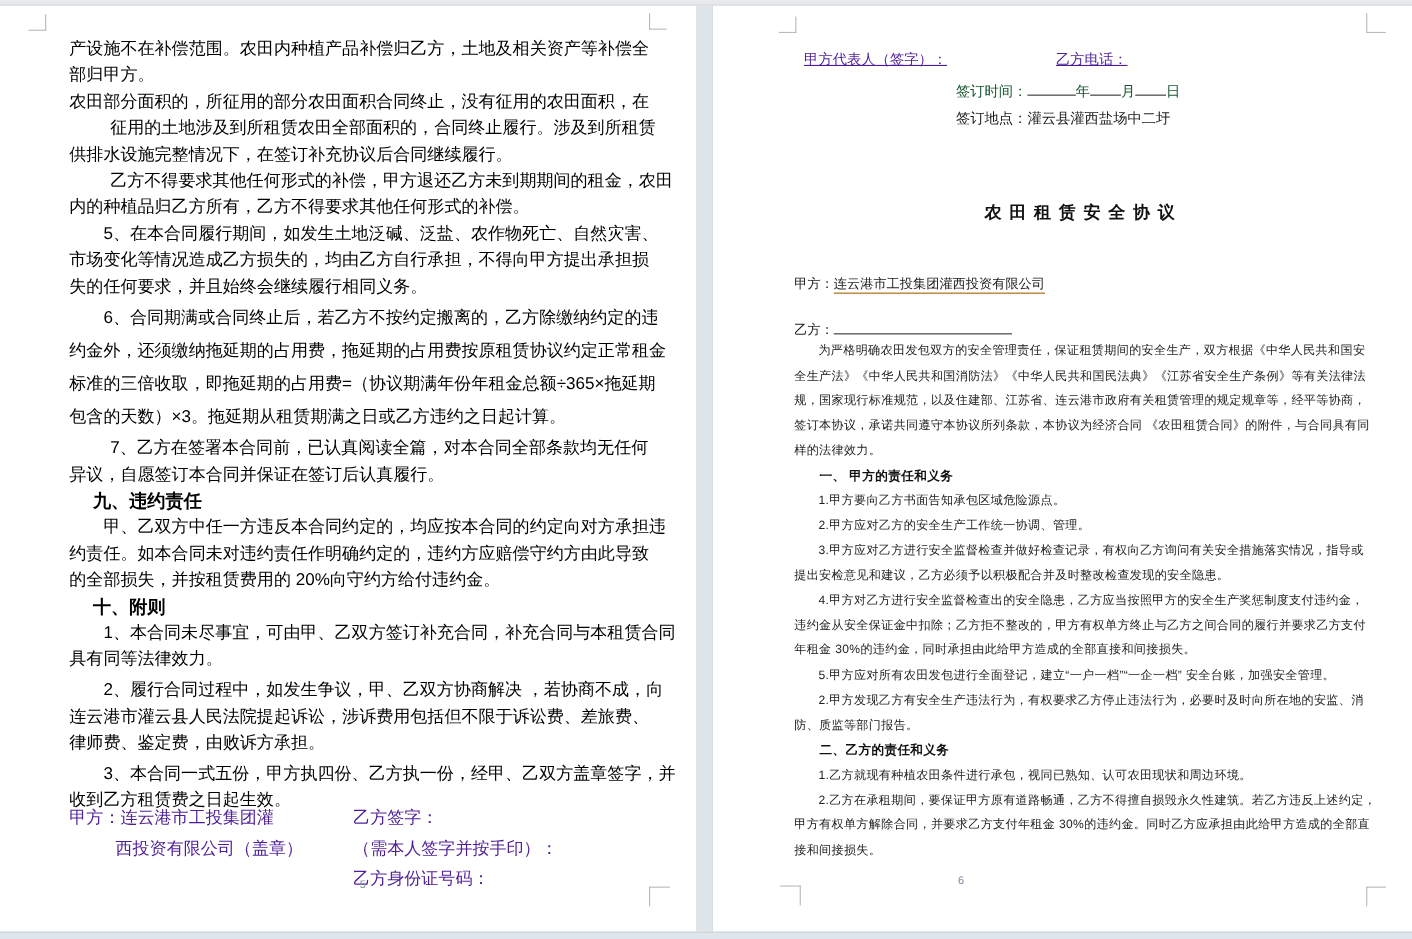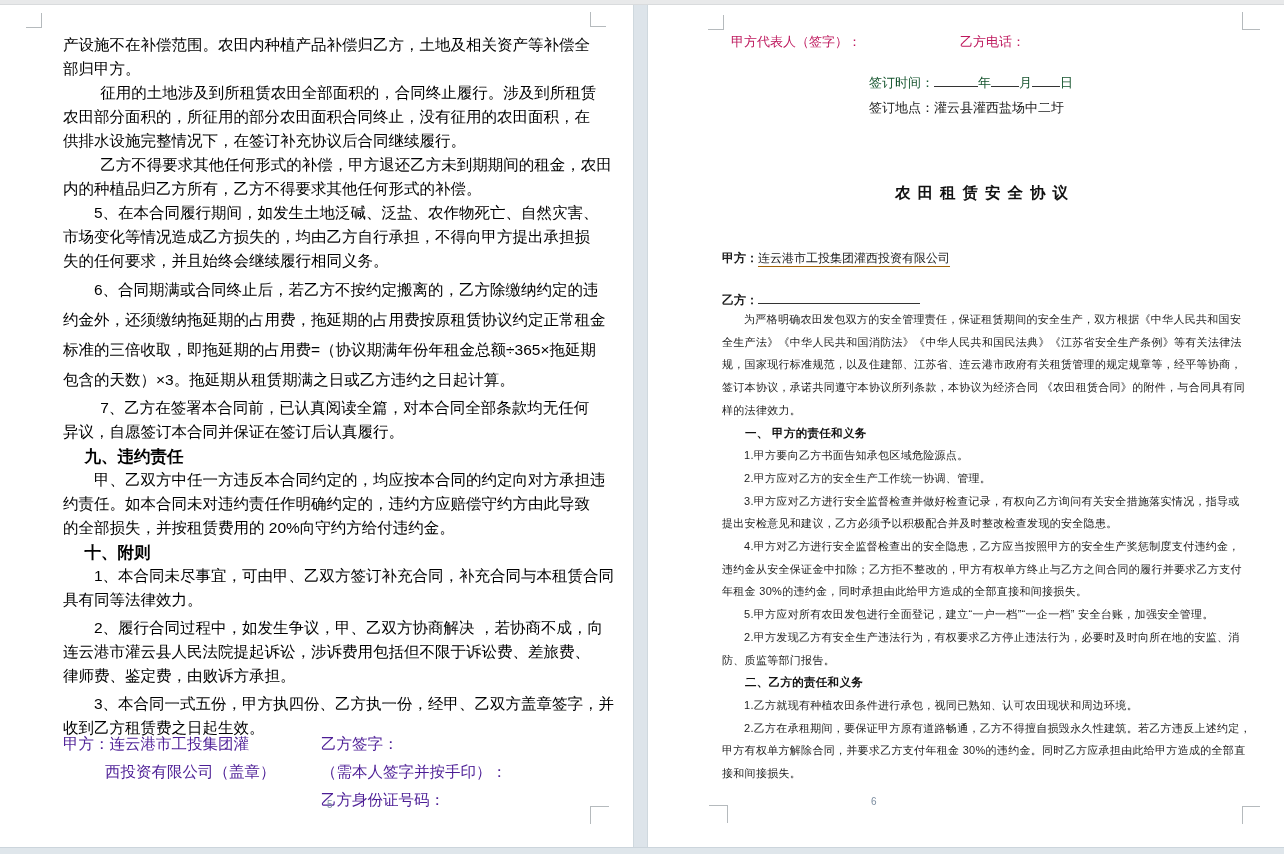--- a/index.html
+++ b/index.html
@@ -22,51 +22,51 @@
   .content-left .tline.b{font-weight:bold;font-size:16.5px;}
   .sig{position:absolute;left:63px;top:725px;font-size:15.5px;line-height:28px;color:#4c1d95;}
   .sig-row{display:flex;}
   .sig-left{width:258px;flex:none;}
   .sig-left.ind{padding-left:42px;box-sizing:border-box;}
   
   .pagenum{position:absolute;font-size:10px;color:#7c8da0;}
   .pagenum-left{left:327px;top:794px;}
   .pagenum-right{left:223px;top:791px;}
   
-  .rp-header{position:absolute;left:83px;top:28px;font-size:13px;color:#be185d;white-space:nowrap;}
+  .rp-header{position:absolute;left:83px;top:40px;font-size:13px;color:#4c1d95;white-space:nowrap;text-decoration:underline;}
   .rp-phone{margin-left:99px;}
   .rp-time{position:absolute;left:221px;top:68px;font-size:13px;color:#14532d;white-space:nowrap;}
   .blank{display:inline-block;height:13px;border-bottom:1px solid #333;vertical-align:baseline;}
   .w44{width:44px;} .w28{width:28px;}
   .rp-place{position:absolute;left:221px;top:94px;font-size:13px;color:#1a1a1a;white-space:nowrap;}
   .rp-title{position:absolute;left:74px;top:178px;width:526px;text-align:center;font-weight:bold;font-size:15.5px;letter-spacing:7px;color:#111;}
   .rp-party{position:absolute;left:74px;font-size:12px;color:#1a1a1a;white-space:nowrap;}
-  .rp-party .b{font-weight:bold;}
+  .rp-party .b{font-weight:normal;}
   .rp-party .ul{border-bottom:1px solid #a16207;padding-bottom:1px;}
   .rp-party-a{top:245px;}
   .rp-party-b{top:286px;}
   .blankline{display:inline-block;width:162px;height:12px;border-bottom:1.5px solid #333;vertical-align:baseline;}
   .content-right{position:absolute;left:74px;top:303px;width:540px;font-size:11px;line-height:22.7px;letter-spacing:0.3px;color:#222;}
   .content-right .tline.b{font-weight:bold;font-size:11.5px;color:#111;}
 </style>
 </head>
 <body>
 
 <div class="screen">
   <div class="top-strip"></div>
 
   <div class="page page-left">
     <i class="mark rb" style="left:26px;top:8px;"></i>
     <i class="mark lb" style="left:590px;top:7px;"></i>
     <i class="mark lt" style="left:590px;top:801px;width:18px;height:17px;"></i>
     <div class="content-left">
         <div class="tline">产设施不在补偿范围。农田内种植产品补偿归乙方，土地及相关资产等补偿全</div>
         <div class="tline">部归甲方。</div>
+        <div class="tline">农田部分面积的，所征用的部分农田面积合同终止，没有征用的农田面积，在</div>
         <div class="tline" style="text-indent: 2.4em;">征用的土地涉及到所租赁农田全部面积的，合同终止履行。涉及到所租赁</div>
-        <div class="tline">农田部分面积的，所征用的部分农田面积合同终止，没有征用的农田面积，在</div>
         <div class="tline">供排水设施完整情况下，在签订补充协议后合同继续履行。</div>
         <div class="tline" style="text-indent: 2.4em;">乙方不得要求其他任何形式的补偿，甲方退还乙方未到期期间的租金，农田</div>
         <div class="tline">内的种植品归乙方所有，乙方不得要求其他任何形式的补偿。</div>
         <div class="tline" style="text-indent: 2em;">5、在本合同履行期间，如发生土地泛碱、泛盐、农作物死亡、自然灾害、</div>
         <div class="tline">市场变化等情况造成乙方损失的，均由乙方自行承担，不得向甲方提出承担损</div>
         <div class="tline">失的任何要求，并且始终会继续履行相同义务。</div>
         <div class="tline" style="text-indent: 2em; margin-top: 5px;">6、合同期满或合同终止后，若乙方不按约定搬离的，乙方除缴纳约定的违</div>
         <div class="tline" style="margin-top: 6px;">约金外，还须缴纳拖延期的占用费，拖延期的占用费按原租赁协议约定正常租金</div>
         <div class="tline" style="margin-top: 6px;">标准的三倍收取，即拖延期的占用费=（协议期满年份年租金总额÷365×拖延期</div>
         <div class="tline" style="margin-top: 6px;">包含的天数）×3。拖延期从租赁期满之日或乙方违约之日起计算。</div>

